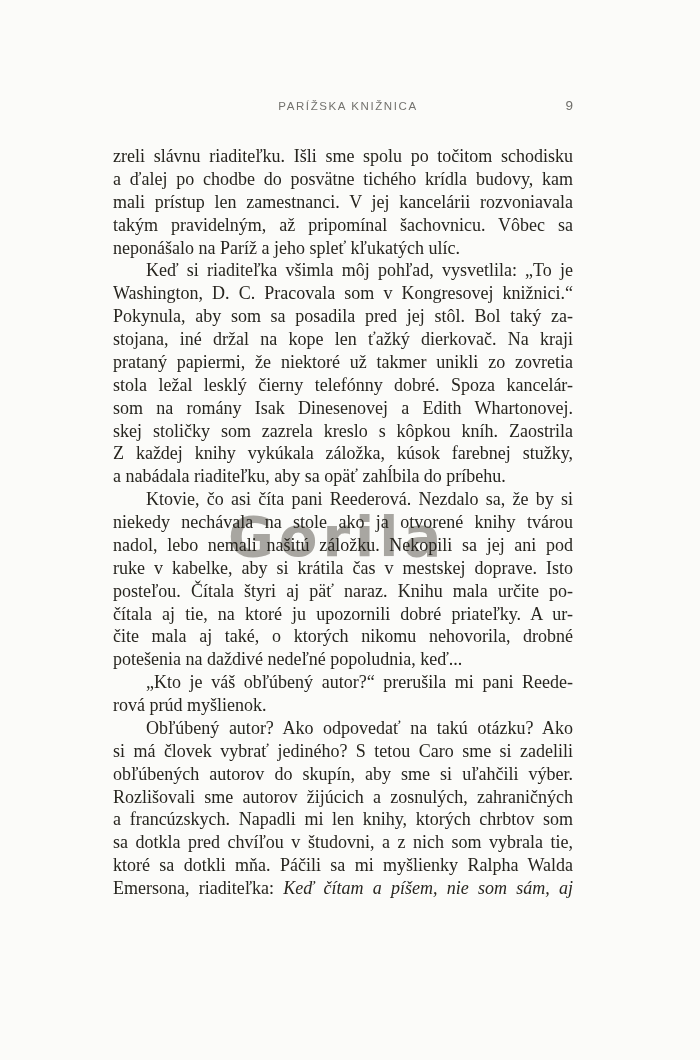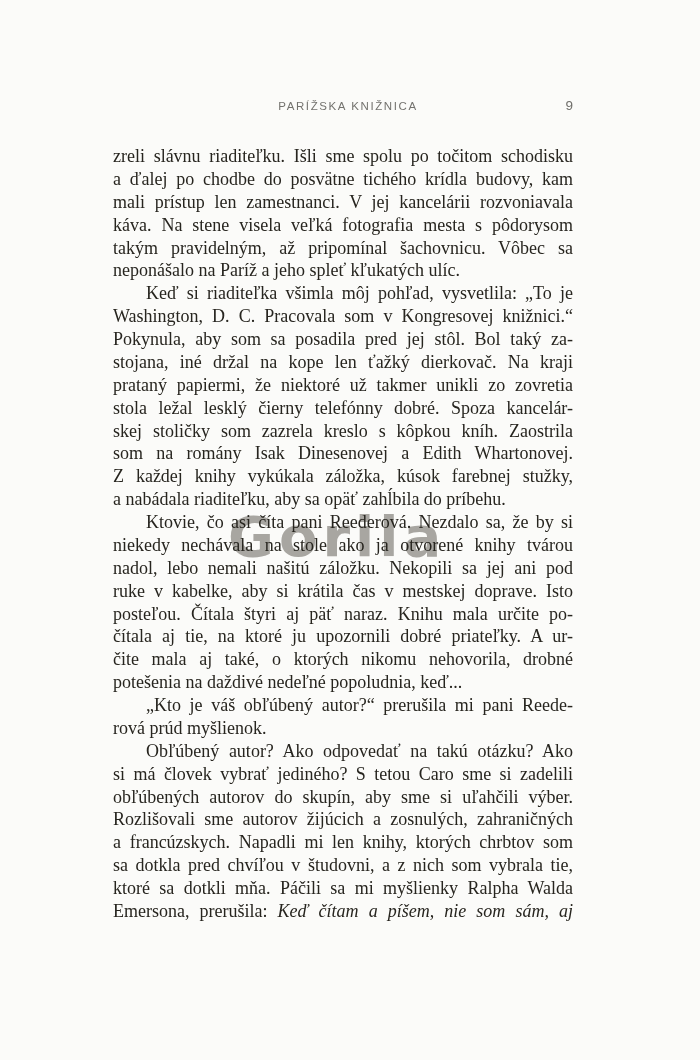--- a/index.html
+++ b/index.html
@@ -82,46 +82,45 @@
     <span class="running-title">PARÍŽSKA KNIŽNICA</span>
     <span class="page-number">9</span>
   </div>
 
   <div class="watermark">Gorila</div>
 
   <main class="text-block">
       <div class="line"><span>zreli slávnu riaditeľku. Išli sme spolu po točitom schodisku</span></div>
       <div class="line"><span>a ďalej po chodbe do posvätne tichého krídla budovy, kam</span></div>
       <div class="line"><span>mali prístup len zamestnanci. V jej kancelárii rozvoniavala</span></div>
-      <div class="line"><span>káva. Na stene visela veľká fotografia mesta s pôdorysom</span></div>
       <div class="line"><span>takým pravidelným, až pripomínal šachovnicu. Vôbec sa</span></div>
       <div class="line noj"><span>neponášalo na Paríž a jeho spleť kľukatých ulíc.</span></div>
       <div class="line ind"><span>Keď si riaditeľka všimla môj pohľad, vysvetlila: „To je</span></div>
       <div class="line"><span>Washington, D. C. Pracovala som v Kongresovej knižnici.“</span></div>
       <div class="line"><span>Pokynula, aby som sa posadila pred jej stôl. Bol taký za-</span></div>
       <div class="line"><span>stojana, iné držal na kope len ťažký dierkovač. Na kraji</span></div>
       <div class="line"><span>prataný papiermi, že niektoré už takmer unikli zo zovretia</span></div>
       <div class="line"><span>stola ležal lesklý čierny telefónny dobré. Spoza kancelár-</span></div>
+      <div class="line"><span>som na romány Isak Dinesenovej a Edith Whartonovej.</span></div>
       <div class="line"><span>skej stoličky som zazrela kreslo s kôpkou kníh. Zaostrila</span></div>
-      <div class="line"><span>som na romány Isak Dinesenovej a Edith Whartonovej.</span></div>
       <div class="line"><span>Z každej knihy vykúkala záložka, kúsok farebnej stužky,</span></div>
       <div class="line noj"><span>a nabádala riaditeľku, aby sa opäť zahĺbila do príbehu.</span></div>
       <div class="line ind"><span>Ktovie, čo asi číta pani Reederová. Nezdalo sa, že by si</span></div>
       <div class="line"><span>niekedy nechávala na stole ako ja otvorené knihy tvárou</span></div>
       <div class="line"><span>nadol, lebo nemali našitú záložku. Nekopili sa jej ani pod</span></div>
       <div class="line"><span>ruke v kabelke, aby si krátila čas v mestskej doprave. Isto</span></div>
       <div class="line"><span>posteľou. Čítala štyri aj päť naraz. Knihu mala určite po-</span></div>
       <div class="line"><span>čítala aj tie, na ktoré ju upozornili dobré priateľky. A ur-</span></div>
       <div class="line"><span>čite mala aj také, o ktorých nikomu nehovorila, drobné</span></div>
       <div class="line noj"><span>potešenia na daždivé nedeľné popoludnia, keď...</span></div>
       <div class="line ind"><span>„Kto je váš obľúbený autor?“ prerušila mi pani Reede-</span></div>
       <div class="line noj"><span>rová prúd myšlienok.</span></div>
       <div class="line ind"><span>Obľúbený autor? Ako odpovedať na takú otázku? Ako</span></div>
       <div class="line"><span>si má človek vybrať jediného? S tetou Caro sme si zadelili</span></div>
       <div class="line"><span>obľúbených autorov do skupín, aby sme si uľahčili výber.</span></div>
       <div class="line"><span>Rozlišovali sme autorov žijúcich a zosnulých, zahraničných</span></div>
       <div class="line"><span>a francúzskych. Napadli mi len knihy, ktorých chrbtov som</span></div>
       <div class="line"><span>sa dotkla pred chvíľou v študovni, a z nich som vybrala tie,</span></div>
       <div class="line"><span>ktoré sa dotkli mňa. Páčili sa mi myšlienky Ralpha Walda</span></div>
-      <div class="line"><span>Emersona, prerušila: </span><span class="it">Keď čítam a píšem, nie som sám, aj</span></div>
+      <div class="line"><span>Emersona, riaditeľka: </span><span class="it">Keď čítam a píšem, nie som sám, aj</span></div>
     </main>
 
 </div>
 
 </body></html>

